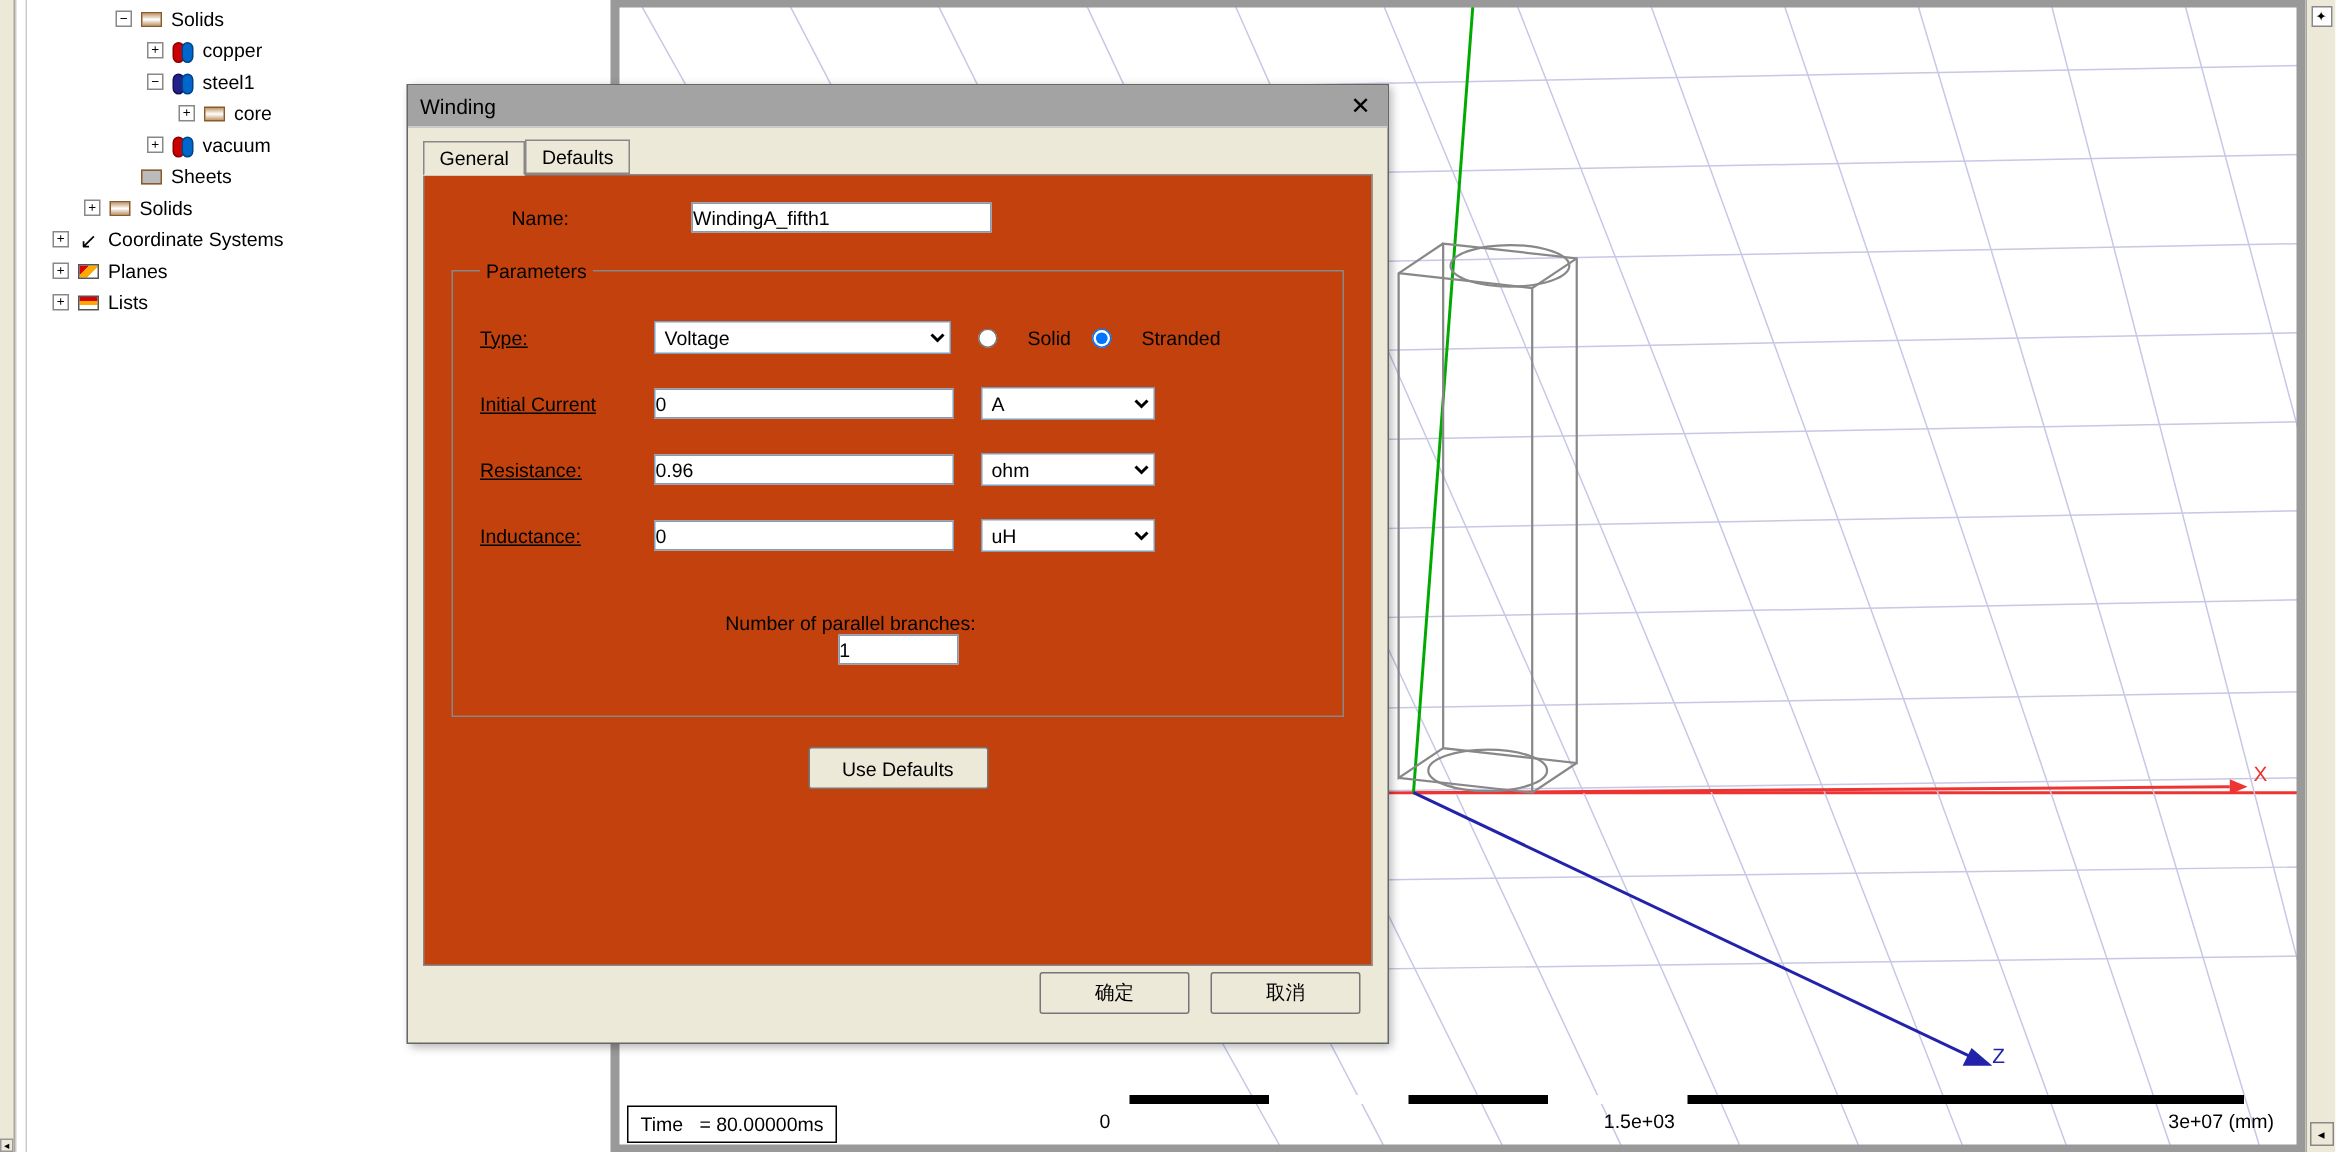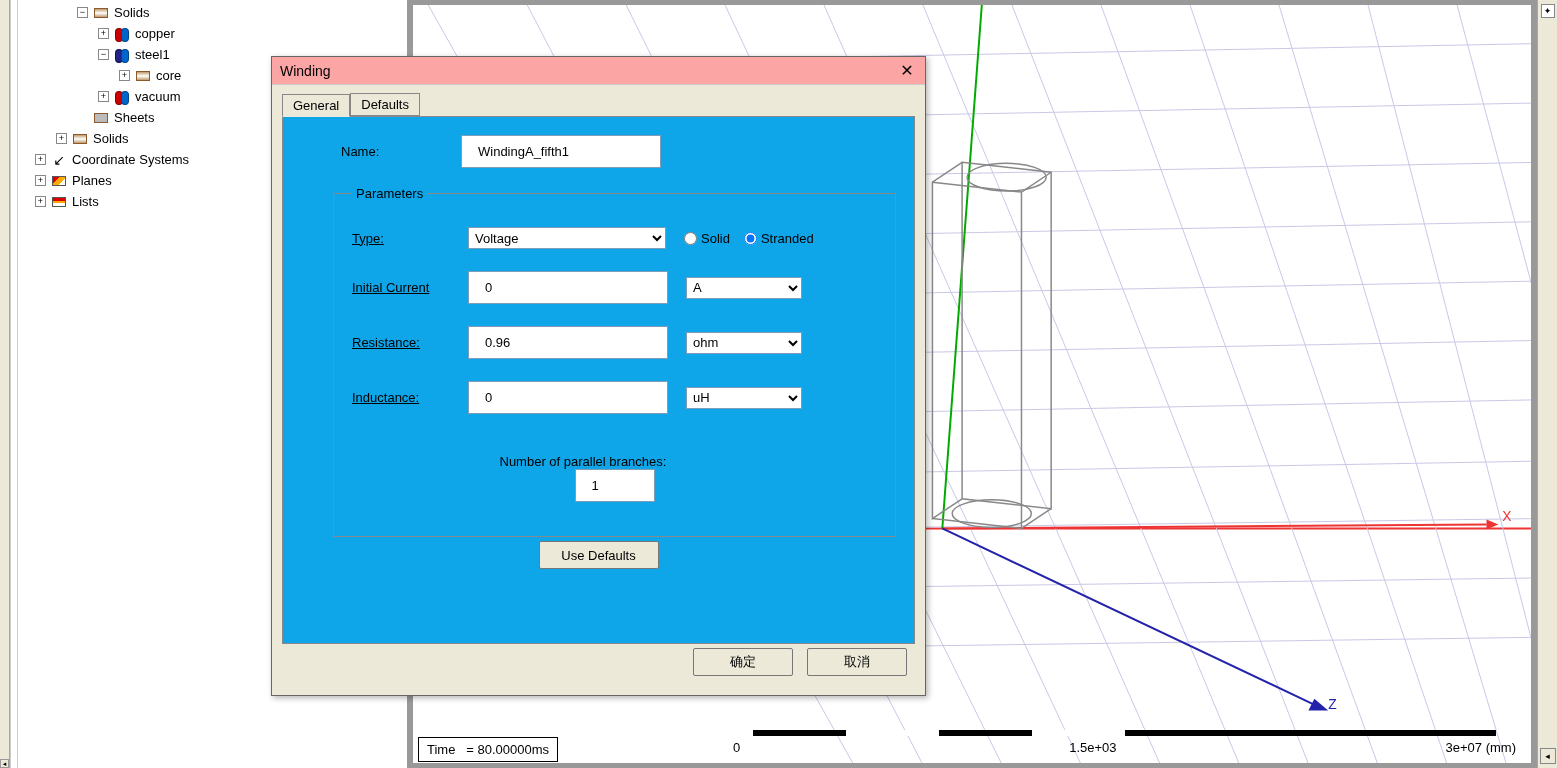--- a/index.html
+++ b/index.html
@@ -35,43 +35,43 @@
   .scale-bar .seg { position:absolute; top:0; height:6px; background:#fff;}
   .scale-labels { position:absolute; bottom:13px; left:325px; right:20px; display:flex; justify-content:space-between; font-size:13px;}
   .right-gutter { width:20px; background:#ece9d8; border-left:1px solid #aca899; display:flex; flex-direction:column; justify-content:space-between; align-items:center; padding:4px 0;}
   .right-gutter .btn { width:14px; height:14px; border:1px solid #888; background:#fff; font-size:9px; display:flex; align-items:center; justify-content:center; cursor:pointer;}
   .right-gutter .scroll-btn { width:16px; height:16px; background:#ece9d8; border:1px solid #888; font-size:9px; display:flex; align-items:center; justify-content:center;}
   .watermark { position:absolute; right:20px; bottom:8px; font-size:26px; font-weight:600; color:#4169d1; letter-spacing:1px; display:flex; align-items:baseline; gap:6px;}
   .watermark .cn { font-size:22px;}
 
   
   .dialog { position:absolute; left:271px; top:56px; width:655px; height:640px; background:#ece9d8; border:1px solid #666; box-shadow: 2px 2px 6px rgba(0,0,0,0.3);}
-  .dialog .titlebar { height:28px; background:#fca5a5; border-bottom:1px solid #ccc; display:flex; align-items:center; padding:0 8px; justify-content:space-between;}
+  .dialog .titlebar { height:28px; background:#a3a3a3; border-bottom:1px solid #ccc; display:flex; align-items:center; padding:0 8px; justify-content:space-between;}
   .dialog .titlebar .t { font-size:14px;}
   .dialog .close { width:20px; height:20px; cursor:pointer; font-size:16px; display:flex; align-items:center; justify-content:center;}
   .tabstrip { padding: 8px 10px 0 10px; display:flex; border-bottom: none; }
   .tab { padding: 3px 10px; border:1px solid #888; background:#ece9d8; font-size:13px; margin-right:0; cursor:pointer;}
   .tab.active { background:#ece9d8; border-bottom:1px solid #ece9d8; position:relative; top:1px;}
-  .tab-body { margin: 0 10px 10px 10px; border:1px solid #888; border-top:1px solid #888; padding: 18px 18px 14px 18px; height: 528px; background:#0ea5e9;}
+  .tab-body { margin: 0 10px 10px 10px; border:1px solid #888; border-top:1px solid #888; padding: 18px 18px 14px 18px; height: 528px; background:#c2410c;}
   .form-row { display:flex; align-items:center; margin-bottom: 18px; }
   .form-row label { width: 120px; }
-  .txt { border:1px solid #7f9db9; height:33px; padding:2px 16px; font-size:13px; background:#fff;}
+  .txt { border:1px solid #7f9db9; height:20px; padding:2px 0; font-size:13px; background:#fff;}
   .txt.name { width: 200px;}
-  fieldset.params { border:1px solid #888; padding: 14px 18px 30px 18px; margin-top: 6px; margin-left: 32px;}
+  fieldset.params { border:1px solid #888; padding: 14px 18px 30px 18px; margin-top: 6px;}
   fieldset.params > legend { padding:0 4px;}
   .prow { display:flex; align-items:center; margin: 12px 0 22px 0;}
   .prow .lab { width: 116px; text-decoration: underline; }
   .prow .val { width: 200px; }
   .prow .unit-wrap { margin-left: 18px; display:flex; align-items:center; gap:8px;}
   select.sel { border:1px solid #7f9db9; height:22px; background:#fff; font-size:13px; width:198px; padding:0 2px;}
   select.unit { width: 116px;}
   .radio-group { display:flex; gap: 14px; align-items:center; margin-left: 18px;}
-  .radio-group label { display:flex; align-items:center; gap:4px;}
+  .radio-group label { display:flex; align-items:center; gap:20px;}
   .btn-win { min-width: 100px; height: 28px; background:#ece9d8; border:1px solid #777; border-radius:2px; cursor:pointer; font-size:13px;}
-  .defaults-row { display:flex; justify-content:center; margin-top: 4px;}
+  .defaults-row { display:flex; justify-content:center; margin-top: 20px;}
   .dlg-buttons { display:flex; justify-content:flex-end; gap: 14px; padding: 0 18px 12px 0; margin-top:-6px;}
 </style>
 </head>
 <body>
 
 <div class="root">
   <div class="left-pane">
     <div class="scroller">◂</div>
   </div>
   <div class="left-thin"></div>

